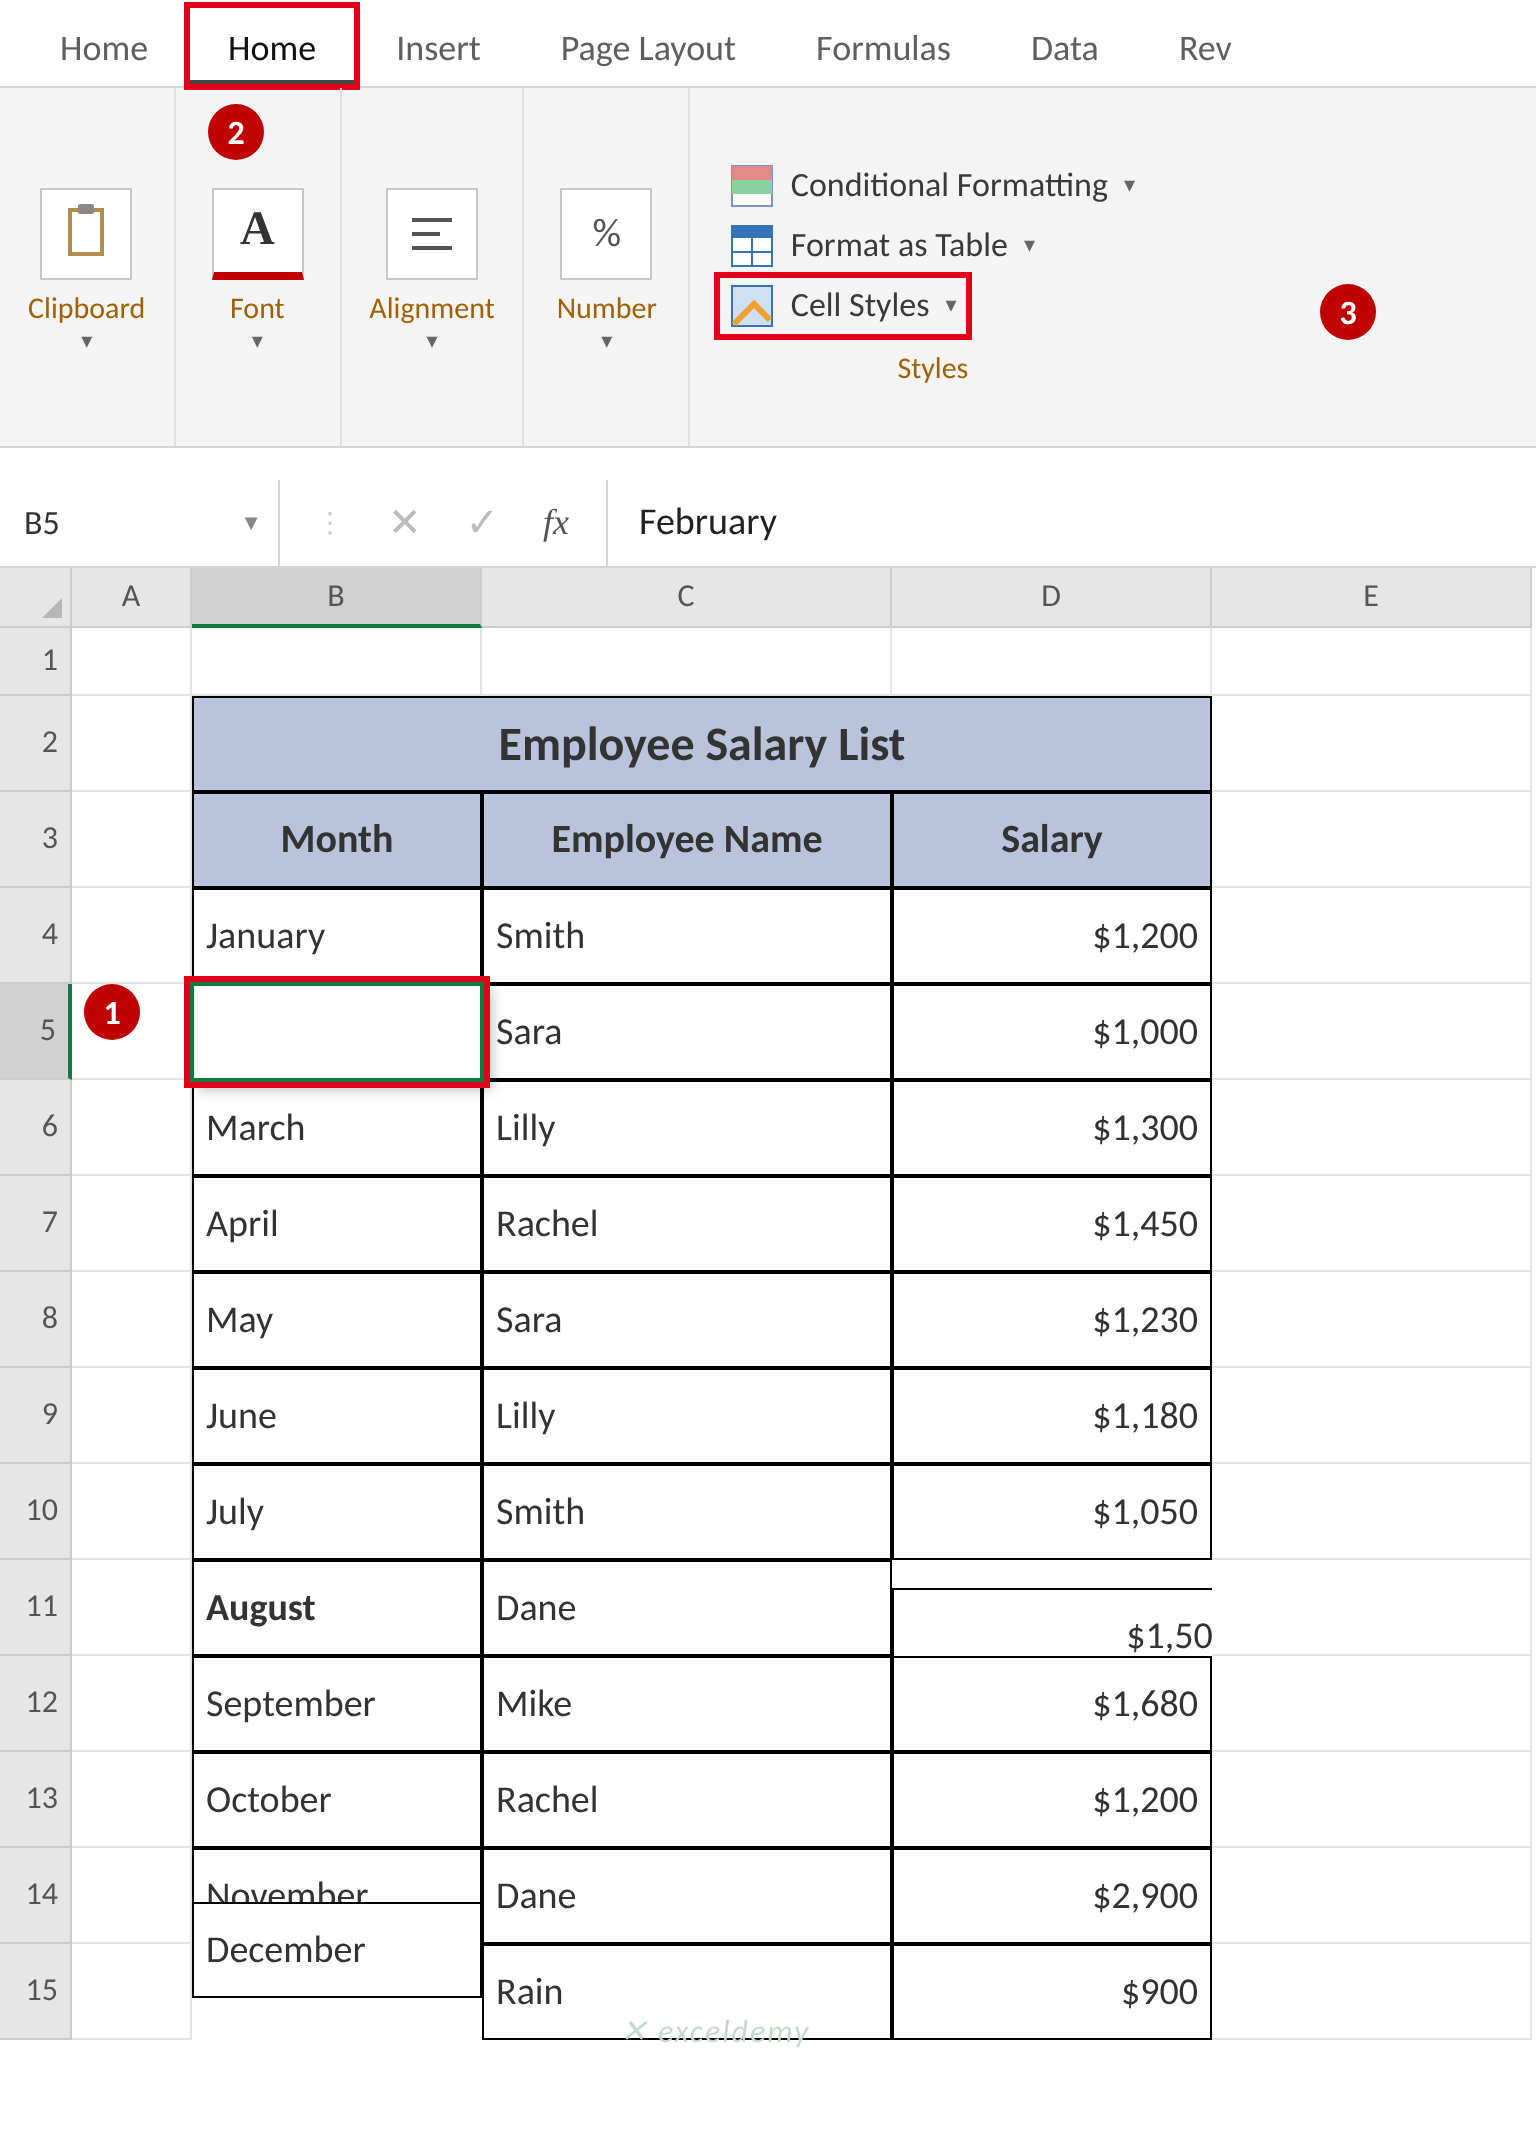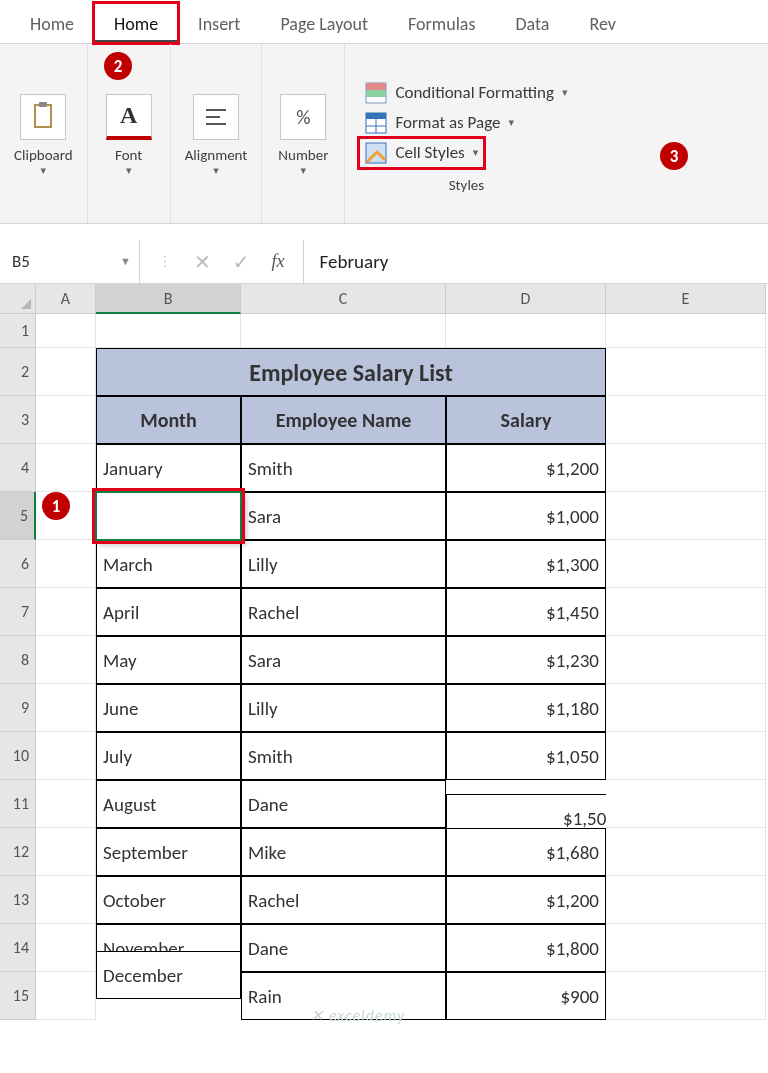--- a/index.html
+++ b/index.html
@@ -58,21 +58,21 @@
     height: 180px;
     border-bottom: 1px solid #d4d4d4;
   }
   .group {
     display: flex; flex-direction: column; align-items: center; justify-content: center;
     border-right: 1px solid #e1e1e1;
     padding: 6px 14px 4px;
     position: relative;
   }
   .group-label {
-    font-size: 15px; color: #404040;
+    font-size: 15px; color: #a16207;
     margin-top: 4px;
   }
   .big-btn {
     display: flex; flex-direction: column; align-items: center; gap: 4px;
     cursor: pointer;
     padding: 2px 4px;
   }
   .icon-box {
     width: 46px; height: 46px;
     border: 1px solid #c7c7c7;
@@ -266,21 +266,21 @@
     </div>
     <div class="row">
       <span class="mini-icon">
         <svg width="22" height="22">
             <rect x="1" y="1" width="20" height="20" fill="#fff" stroke="#3573b8"></rect>
             <rect x="1" y="1" width="20" height="6" fill="#3573b8"></rect>
             <line x1="11" y1="1" x2="11" y2="21" stroke="#3573b8"></line>
             <line x1="1" y1="14" x2="21" y2="14" stroke="#3573b8"></line>
           </svg>
       </span>
-      <span>Format as Page</span>
+      <span>Format as Table</span>
       <span class="chev">▾</span>
     </div>
     <div class="row hl-red" style="position:relative">
       <span class="mini-icon">
         <svg width="22" height="22">
             <rect x="1" y="1" width="20" height="20" fill="#cfe0f2" stroke="#3573b8"></rect>
             <path d="M2 20 L12 10 L20 18" stroke="#f0a030" stroke-width="3" fill="none"></path>
           </svg>
       </span>
       <span>Cell Styles</span>
@@ -382,38 +382,38 @@
         <div class="cell tb" style="left: 60px; top: 370px; width: 145px;">June</div>
         <div class="cell tb" style="left: 205px; top: 370px; width: 205px;">Lilly</div>
         <div class="cell tb right" style="left: 410px; top: 370px; width: 160px;">$1,180</div>
         <div class="cell" style="left: 570px; top: 370px; width: 160px;"></div>
         <div class="cell" style="left: 0px; top: 418px; width: 60px;"></div>
         <div class="cell tb" style="left: 60px; top: 418px; width: 145px;">July</div>
         <div class="cell tb" style="left: 205px; top: 418px; width: 205px;">Smith</div>
         <div class="cell tb right" style="left: 410px; top: 418px; width: 160px;">$1,050</div>
         <div class="cell" style="left: 570px; top: 418px; width: 160px;"></div>
         <div class="cell" style="left: 0px; top: 466px; width: 60px;"></div>
-        <div class="cell tb" style="left: 60px; top: 466px; width: 145px;">August</div>
+        <div class="cell tb" style="left: 60px; top: 466px; width: 145px; font-weight: bold;">August</div>
         <div class="cell tb" style="left: 205px; top: 466px; width: 205px;">Dane</div>
         <div class="cell tb right" style="left: 410px; top: 480px; width: 177px;">$1,500</div>
         <div class="cell" style="left: 570px; top: 466px; width: 160px;"></div>
         <div class="cell" style="left: 0px; top: 514px; width: 60px;"></div>
         <div class="cell tb" style="left: 60px; top: 514px; width: 145px;">September</div>
         <div class="cell tb" style="left: 205px; top: 514px; width: 205px;">Mike</div>
         <div class="cell tb right" style="left: 410px; top: 514px; width: 160px;">$1,680</div>
         <div class="cell" style="left: 570px; top: 514px; width: 160px;"></div>
         <div class="cell" style="left: 0px; top: 562px; width: 60px;"></div>
         <div class="cell tb" style="left: 60px; top: 562px; width: 145px;">October</div>
         <div class="cell tb" style="left: 205px; top: 562px; width: 205px;">Rachel</div>
         <div class="cell tb right" style="left: 410px; top: 562px; width: 160px;">$1,200</div>
         <div class="cell" style="left: 570px; top: 562px; width: 160px;"></div>
         <div class="cell" style="left: 0px; top: 610px; width: 60px;"></div>
         <div class="cell tb" style="left: 60px; top: 610px; width: 145px;">November</div>
         <div class="cell tb" style="left: 205px; top: 610px; width: 205px;">Dane</div>
-        <div class="cell tb right" style="left: 410px; top: 610px; width: 160px;">$1,800</div>
+        <div class="cell tb right" style="left: 410px; top: 610px; width: 160px;">$2,900</div>
         <div class="cell" style="left: 570px; top: 610px; width: 160px;"></div>
         <div class="cell" style="left: 0px; top: 658px; width: 60px;"></div>
         <div class="cell tb" style="left: 60px; top: 637px; width: 145px;">December</div>
         <div class="cell tb" style="left: 205px; top: 658px; width: 205px;">Rain</div>
         <div class="cell tb right" style="left: 410px; top: 658px; width: 160px;">$900</div>
         <div class="cell" style="left: 570px; top: 658px; width: 160px;"></div>
       </div>
 
     <div class="sel-cell" style="left:59px;top:177px;width:147px;height:50px"></div>
 

